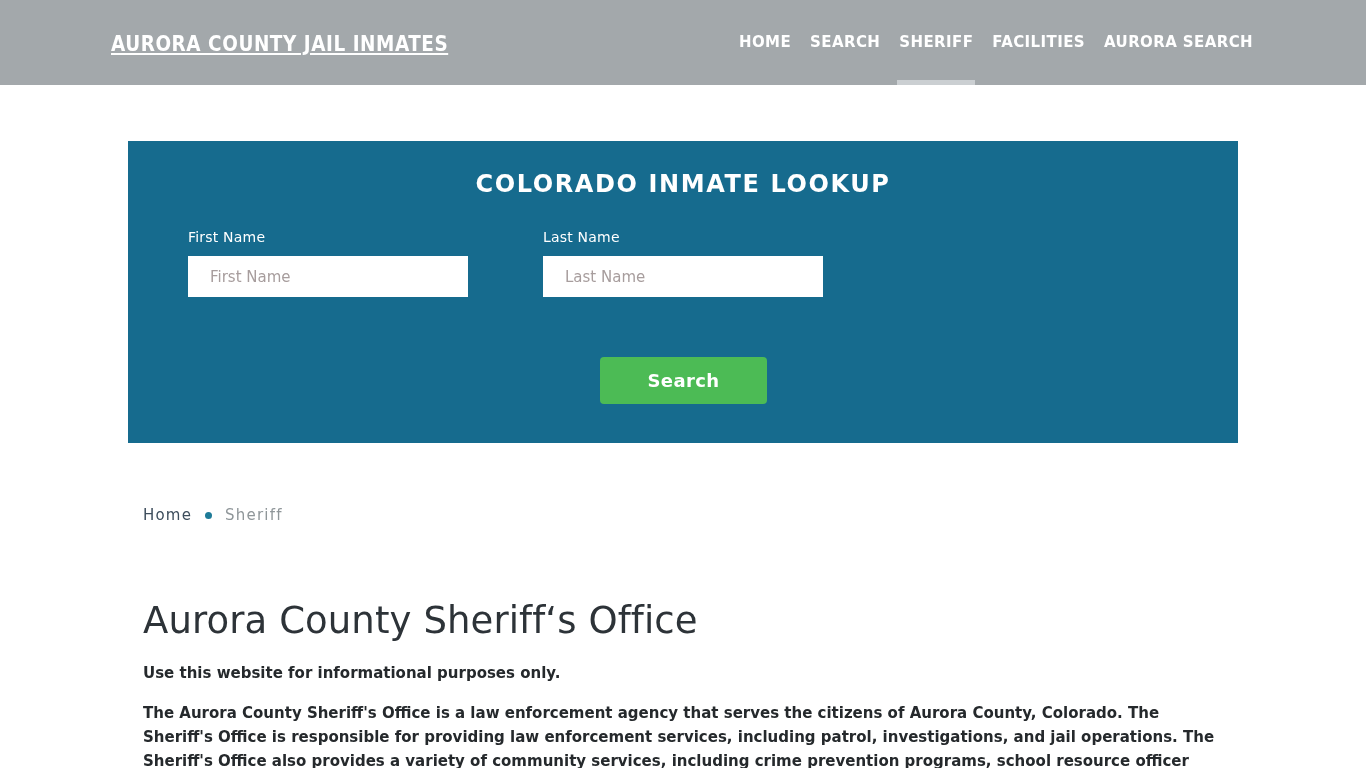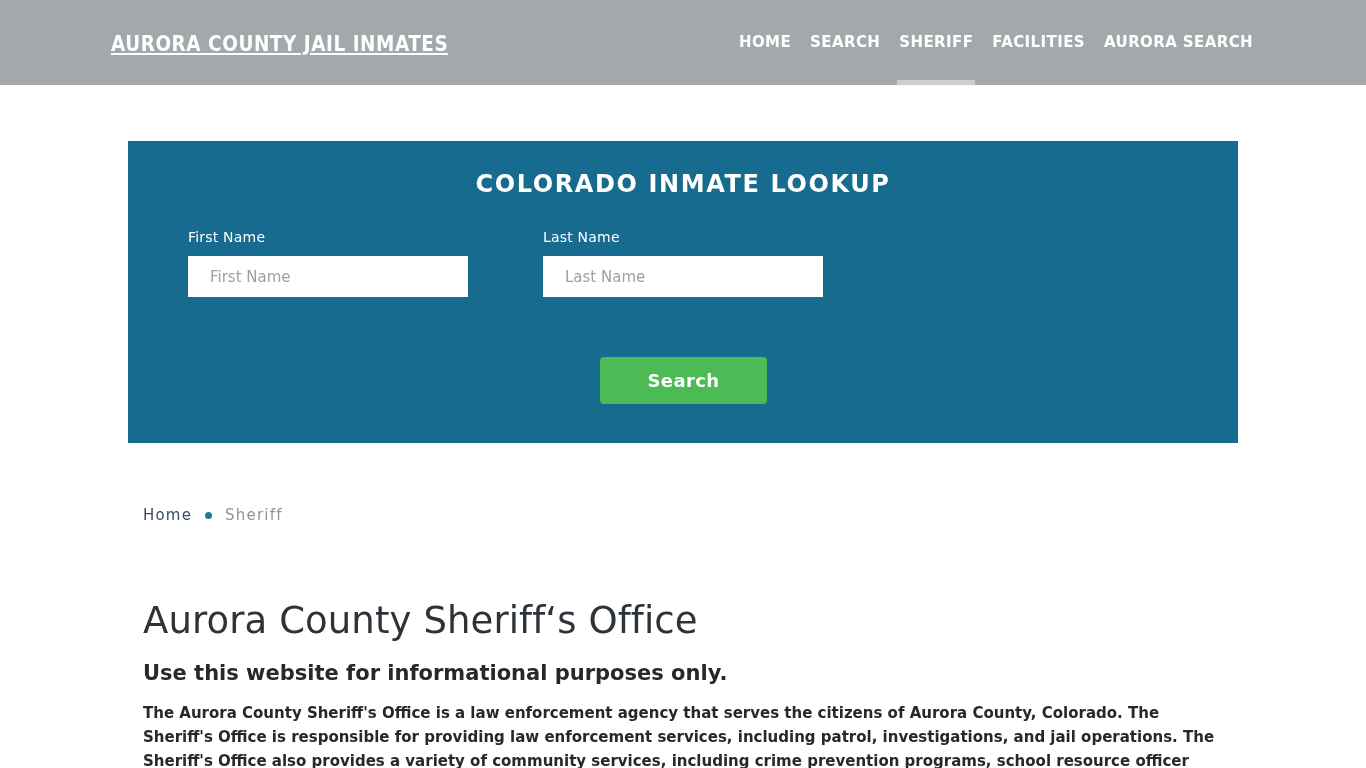--- a/index.html
+++ b/index.html
@@ -163,21 +163,21 @@
     margin: 69px 0 0 0;
     font-size: 37px;
     font-weight: normal;
     color: #2d3338;
     letter-spacing: 0.1px;
     line-height: 44px;
     font-family: "DejaVu Sans", sans-serif;
   }
   .lede {
     margin: 19px 0 0 0;
-    font-size: 21px;
+    font-size: 15px;
     font-weight: bold;
     color: #25292c;
     line-height: 22px;
     font-family: "DejaVu Sans", sans-serif;
   }
   .body-para {
     margin: 17px 0 0 0;
     font-size: 15px;
     font-weight: bold;
     color: #25292c;

